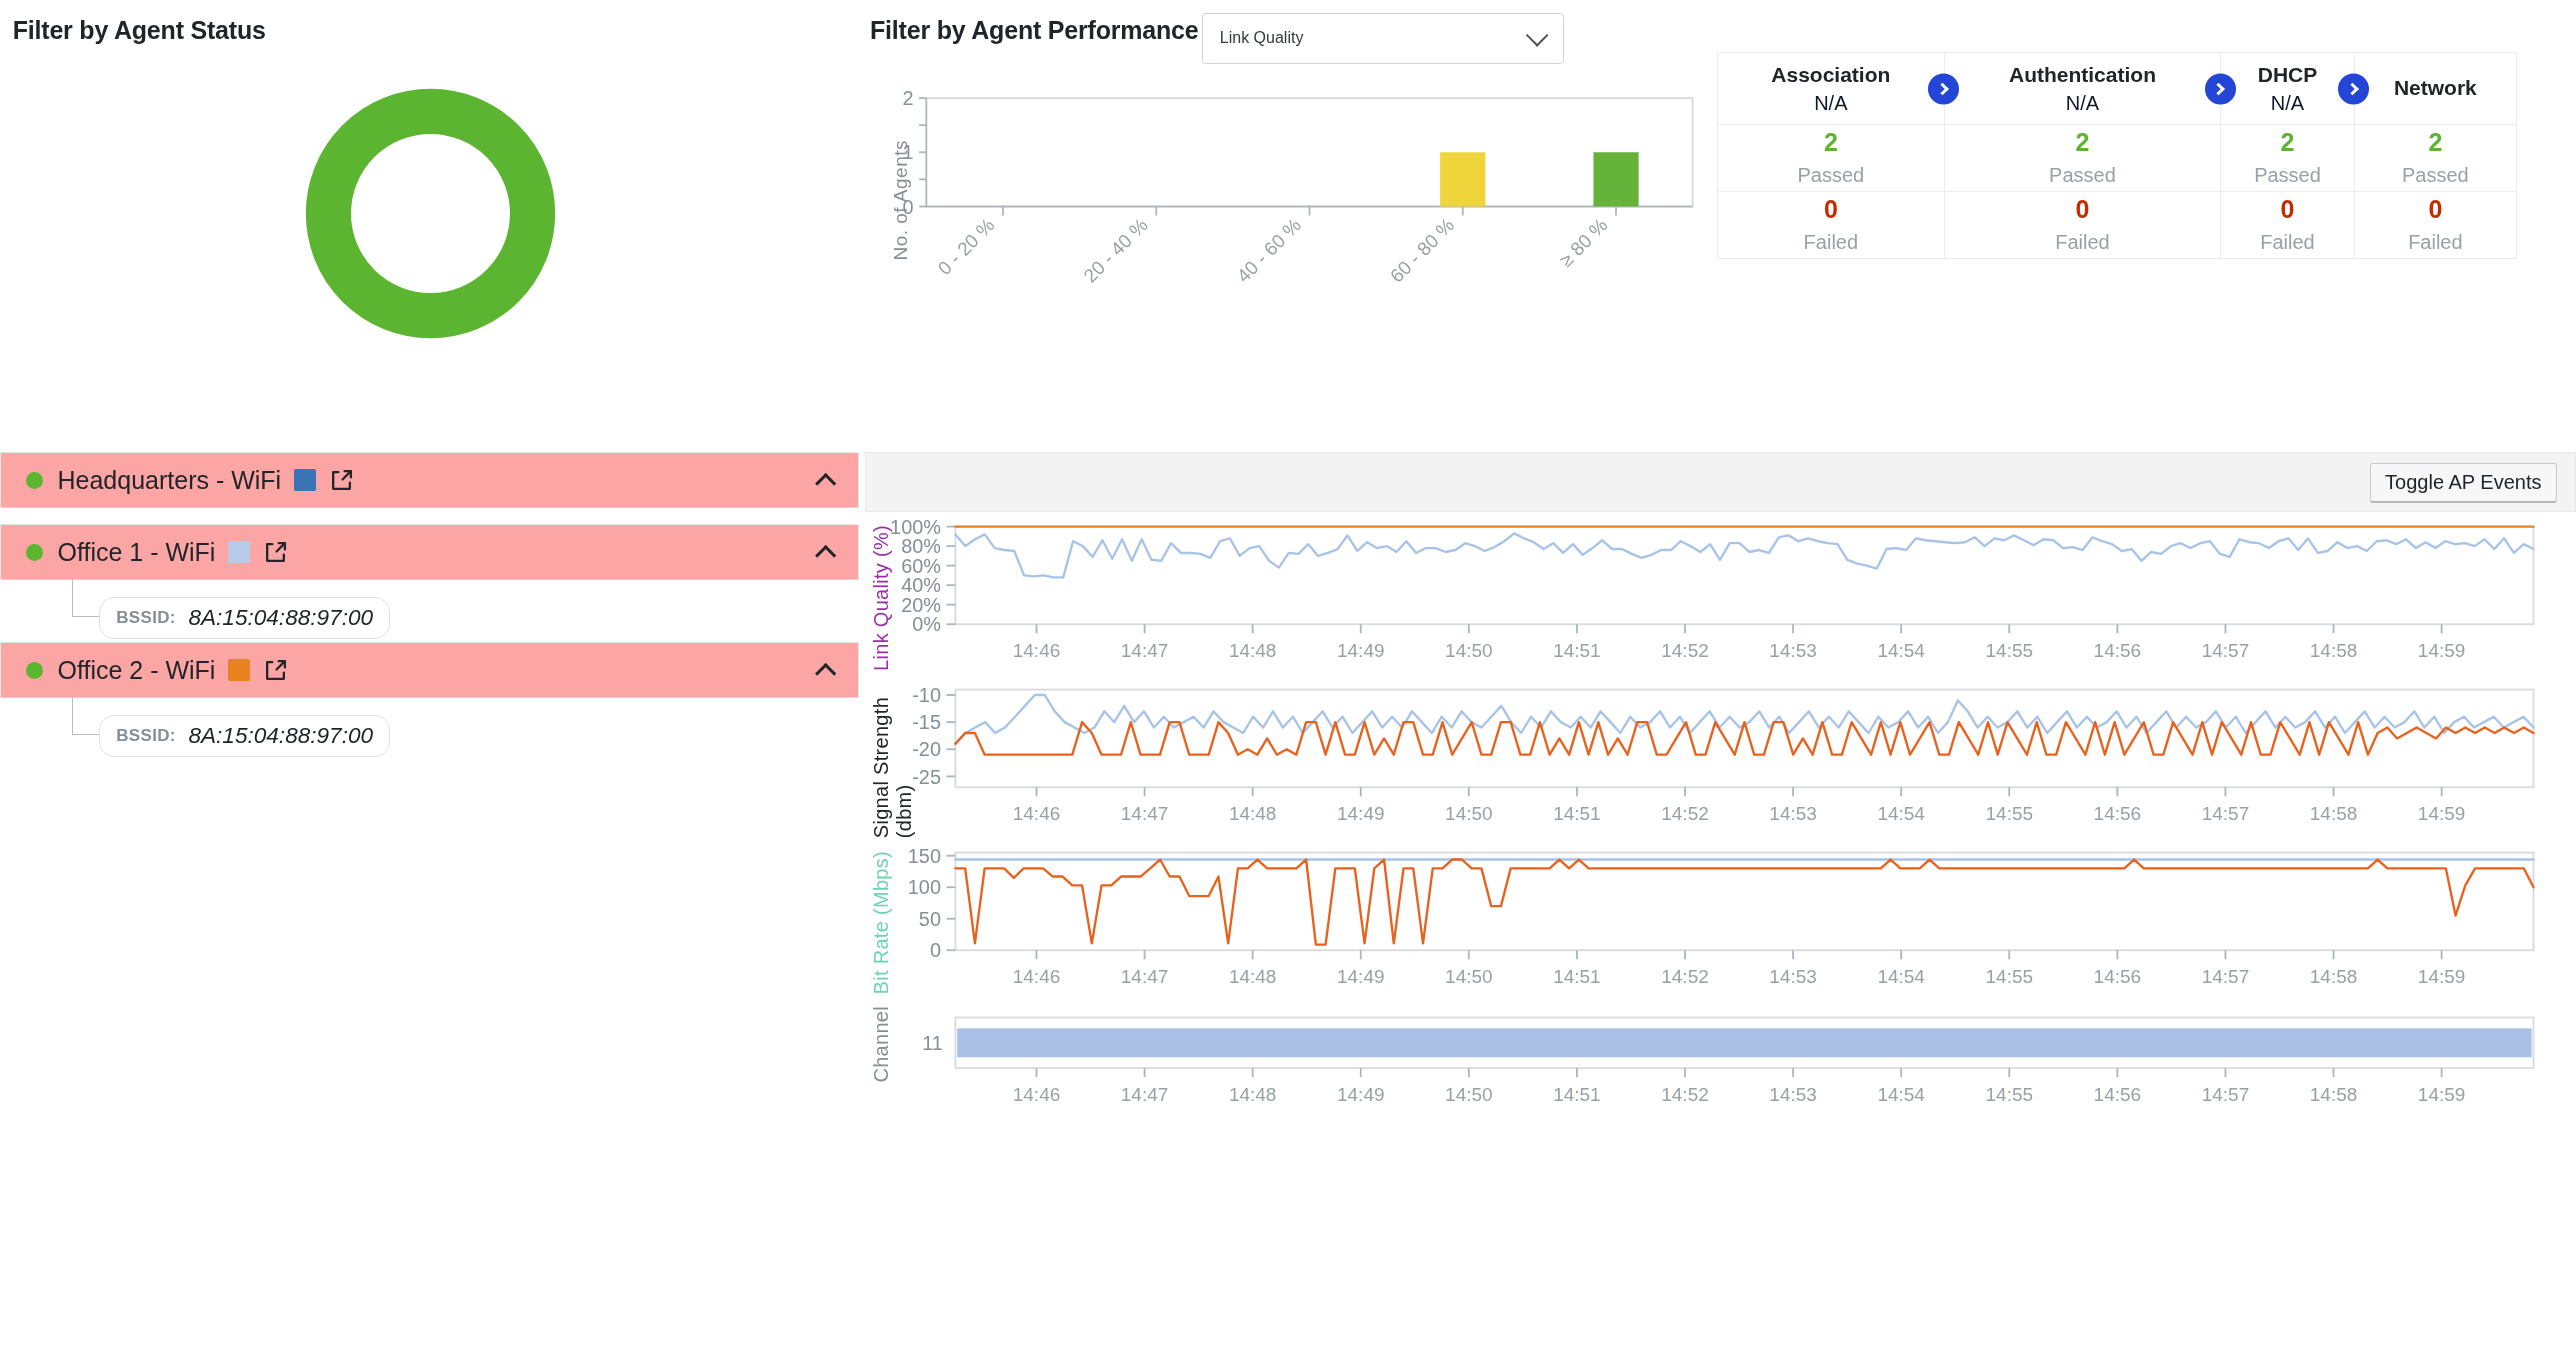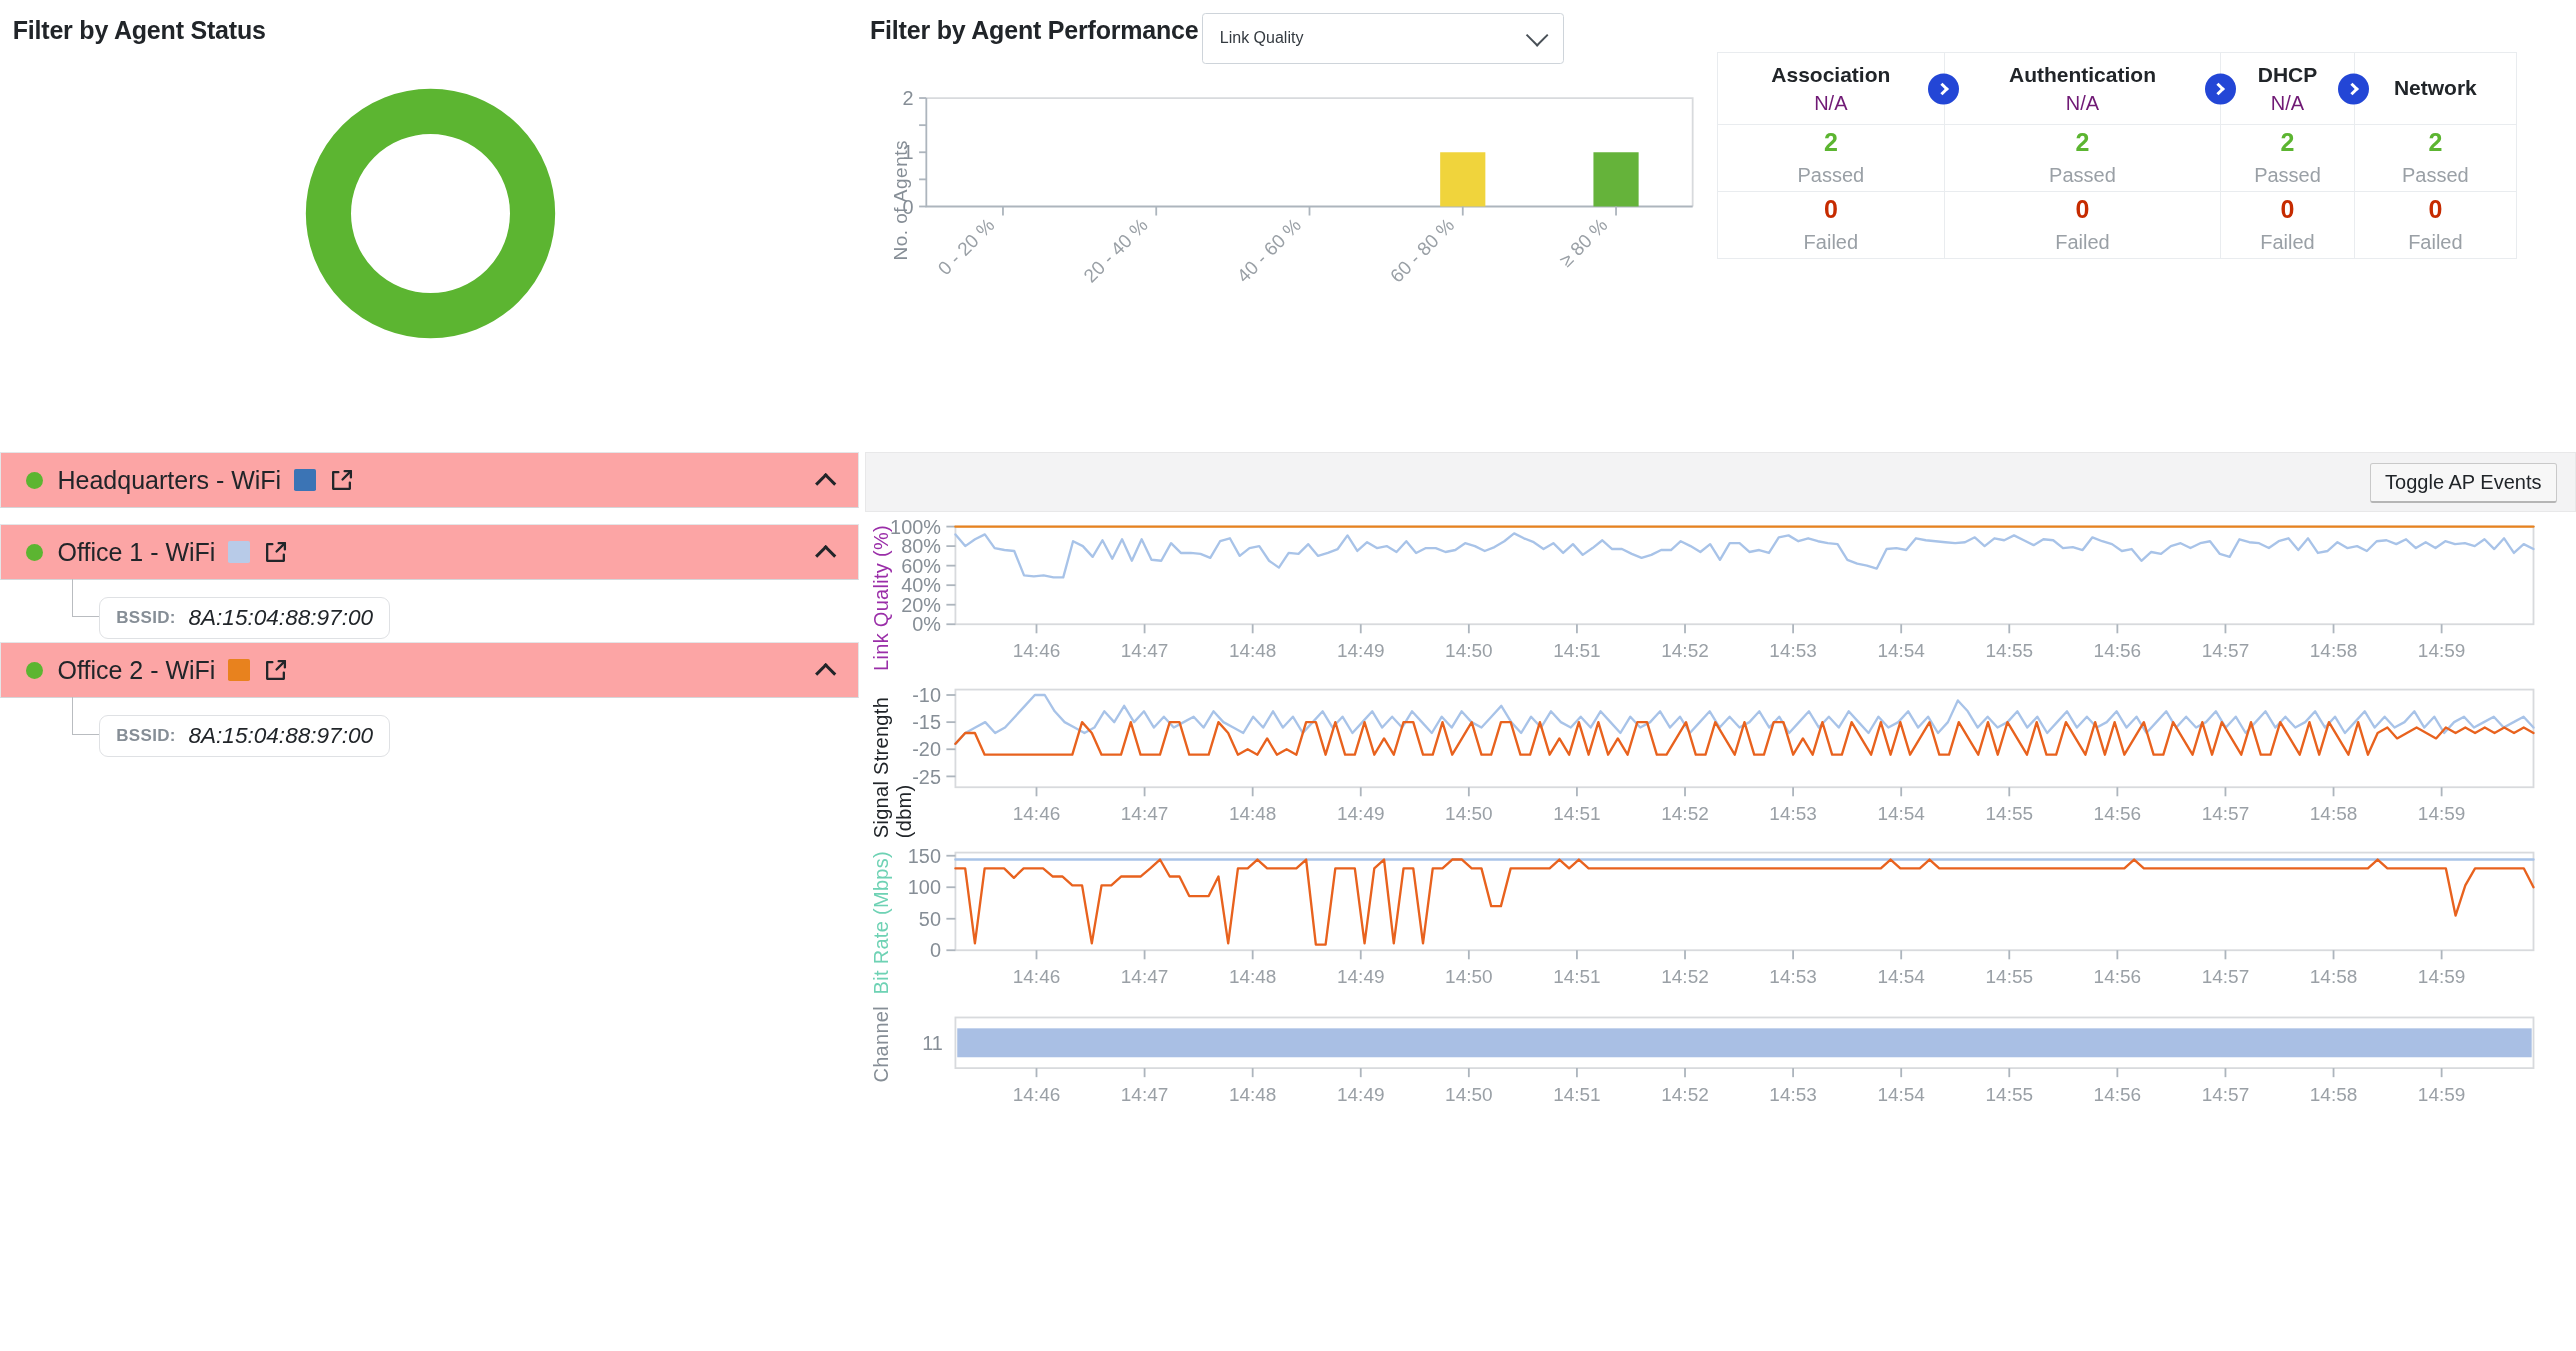--- a/index.html
+++ b/index.html
@@ -67,21 +67,21 @@
     background: #fff;
   }
   .conn-table td {
     border: 0.9px solid #e9ecef;
     text-align: center;
     vertical-align: middle;
     position: relative;
   }
   .conn-head-cell { height: 72px; padding: 7.2px 3.6px; }
   .conn-head-name { font-size: 21px; font-weight: bold; color: #212529; line-height: 1.25; }
-  .conn-head-sub { font-size: 20px; color: #701a75; margin-top: 3px; }
+  .conn-head-sub { font-size: 20px; color: #0f172a; margin-top: 3px; }
   .conn-val-cell { height: 67px; padding: 3.6px; }
   .conn-num { font-size: 25px; font-weight: bold; line-height: 1.1; }
   .conn-num.pass { color: #5cb531; }
   .conn-num.fail { color: #c62b00; }
   .conn-lbl { font-size: 20px; color: #9aa0a6; margin-top: 7.2px; }
 
   .arrow-badge {
     position: absolute;
     width: 31px; height: 31px;
     border-radius: 50%;
@@ -126,21 +126,21 @@
   .bssid-elbow {
     position: absolute; left: 72px; top: -1.8px;
     width: 27px; height: 38px;
     border-left: 1.8px solid #b9bcc0;
     border-bottom: 1.8px solid #b9bcc0;
   }
   .bssid-box {
     position: absolute; left: 99px; top: 16.3px;
     height: 42px; min-width: 288px;
     border: 0.9px solid #dfe1e4;
-    border-radius: 9px;
+    border-radius: 15px;
     background: #fff;
     display: flex; align-items: center;
     padding: 0 16.3px;
   }
   .bssid-key { font-size: 17px; font-weight: bold; color: #868e96; letter-spacing: 0.3px; }
   .bssid-val { font-size: 22.6px; color: #212529; margin-left: 12.7px; font-style: italic; }
 
   
   .charts { position: absolute; left: 865px; top: 0; width: 1711px; }
   .chart-toolbar {

